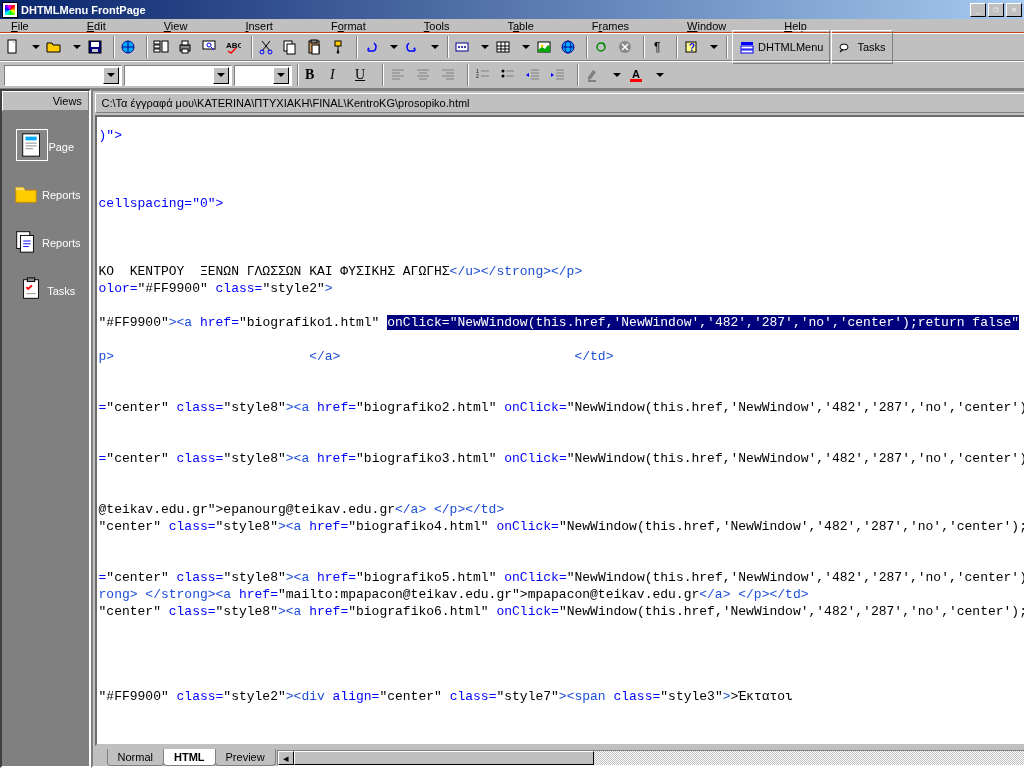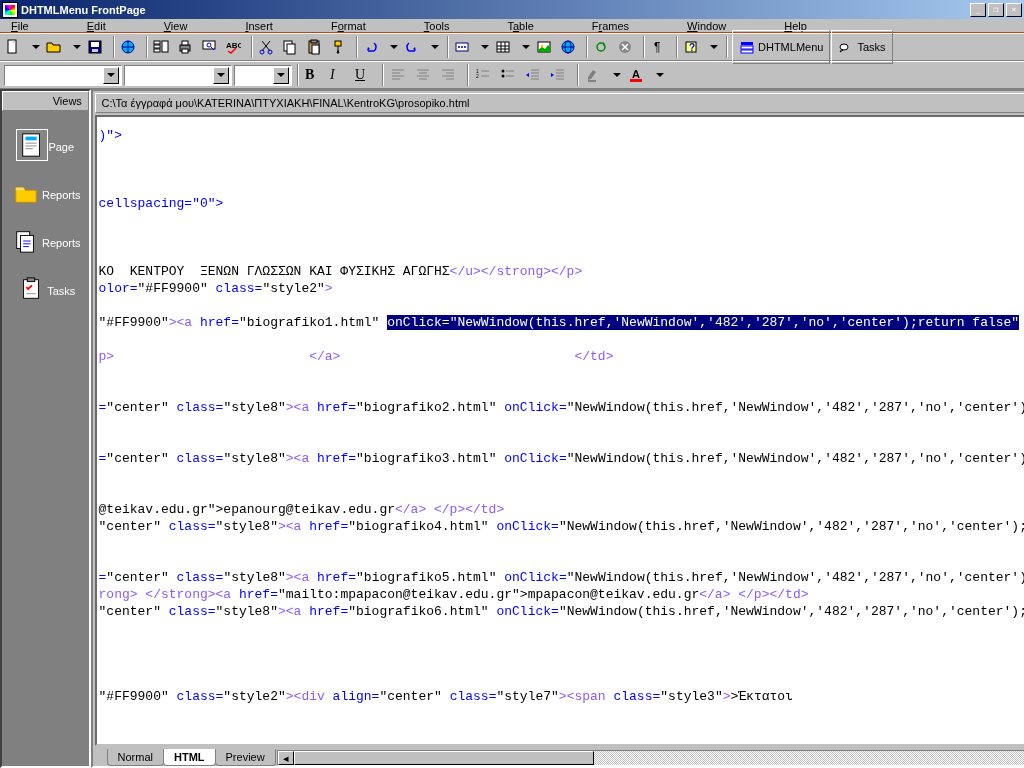--- a/index.html
+++ b/index.html
@@ -28,21 +28,21 @@
 .views { width:128px; background:#808080; border:2px solid; border-color:#404040 #fff #fff #404040; display:flex; flex-direction:column; }
 .views-hdr { height:20px; background:#c0c0c0; border:1px solid; border-color:#fff #808080 #808080 #fff; text-align:center; line-height:18px;padding-left:44px; }
 .views-body { flex:1; padding:14px 4px; display:flex; flex-direction:column; align-items:center; gap:4px; }
 .view-item { display:flex; flex-direction:row; align-items:center; color:#fff; font-size:11px; cursor:default; padding:4px; }
 .view-item.sel .vicon { border:1px solid #fff; background:rgba(255,255,255,.05); }
 .vicon { width:32px; height:32px; display:flex; align-items:center; justify-content:center; margin-bottom:4px; border:1px solid transparent; padding:2px; }
 .content { flex:1; display:flex; flex-direction:column; background:#c0c0c0; border:2px solid; border-color:#808080 #fff #fff #808080; }
 .pathbar { height:20px; background:#c0c0c0; border:1px solid; border-color:#fff #808080 #808080 #fff; display:flex; align-items:center; padding:0 6px; position:relative; margin:2px; }
 .editor-wrap { flex:1; display:flex; margin:0 2px; }
 .editor { flex:1; background:#fff; border:2px inset #c0c0c0; font-family:"Courier New",monospace; font-size:13px; line-height:17px; padding:10px 2px 2px 2px; overflow:hidden; white-space:pre; color:#000; }
-.editor .t { color:#8b5cf6; }
+.editor .t { color:#1d4ed8; }
 .editor .a { color:#0000ff; }
 .editor .v { color:#000; }
 .editor .sel { background:#00007f; color:#fff; }
 .sb-btn { height:16px; background:#c0c0c0; border:1px solid; border-color:#fff #000 #000 #fff; display:flex; align-items:center; justify-content:center; }
 .tabs { height:20px; display:flex; align-items:flex-end; margin:0 2px; }
 .tab { padding:2px 10px; background:#c0c0c0; border:1px solid #808080; border-top:none; border-radius:0 0 4px 4px; margin-right:-1px; font-size:11px; cursor:default; }
 .tab.active { background:#fff; font-weight:bold; }
 .scrollbar-h { flex:1; height:16px; background:repeating-conic-gradient(#c0c0c0 0 25%,#fff 0 50%) 0/2px 2px; display:flex; border:1px solid; border-color:#808080 #fff #fff #808080; margin-left:2px; }
 .scrollbar-h .sb-btn { width:16px; height:14px; }
 .scrollbar-h .sb-thumb-h { width:300px; background:#c0c0c0; border:1px solid; border-color:#fff #000 #000 #fff; }

